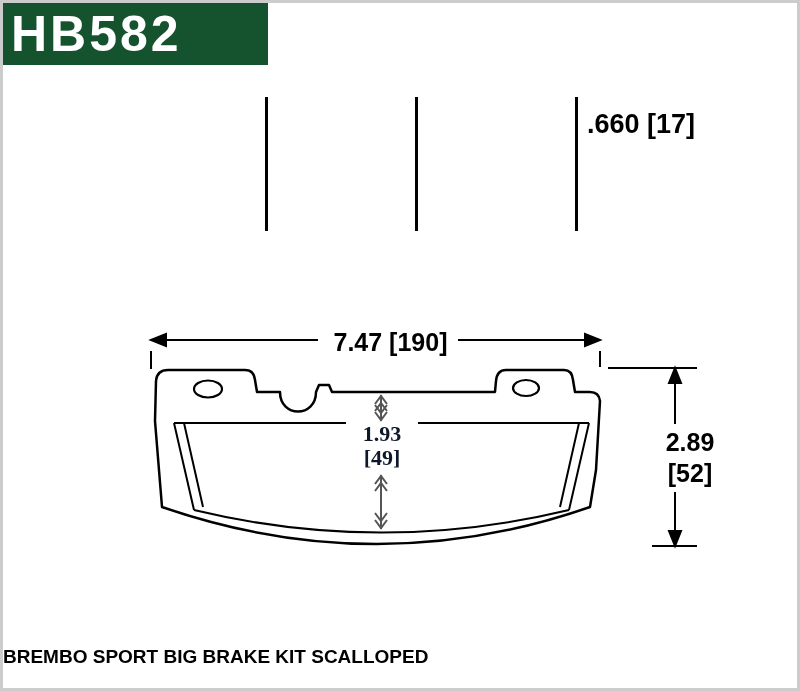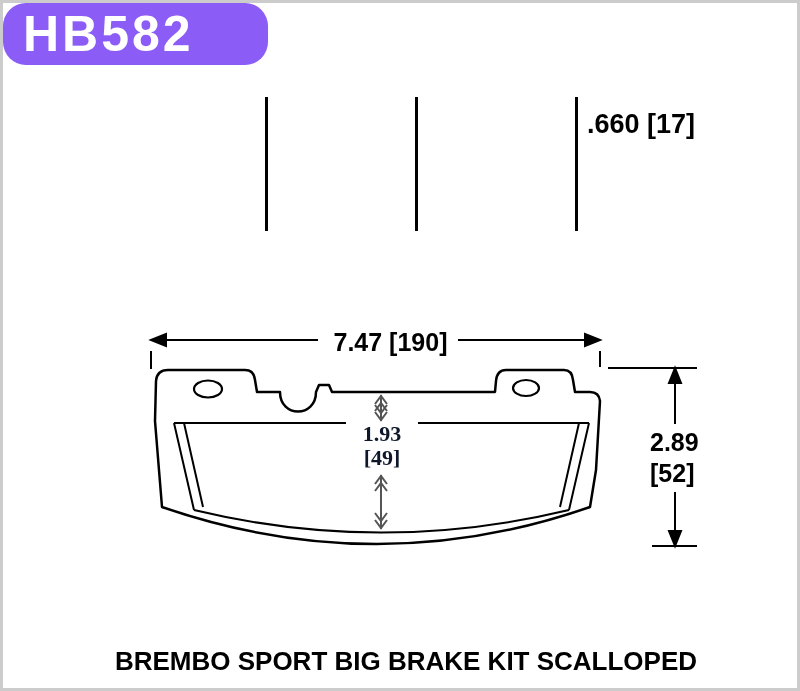--- a/index.html
+++ b/index.html
@@ -12,50 +12,49 @@
   .sheet {
     position: relative;
     width: 800px; height: 691px;
     background: #fff;
     border: 3px solid #cccccc;
     overflow: hidden;
   }
   .part-box {
     position: absolute; left: 0; top: 0;
     width: 265px; height: 62px;
-    background: #8b5cf6;
+    background: #14532d;
     display: flex; align-items: center;
-    padding-left: 20px;
-    border-radius: 23px;
+    padding-left: 8px;
   }
   .part-box span {
     color: #fff; font-size: 50px; font-weight: 700;
     letter-spacing: 3px; line-height: 1;
   }
   .compounds {
     position: absolute; left: 110px; top: 100px; width: 152px;
     text-align: center; font-size: 27px; font-weight: 700; line-height: 32px;
   }
   .divider { position: absolute; top: 94px; width: 3px; height: 134px; background: #000; }
   .d1 { left: 262px; } .d2 { left: 412px; } .d3 { left: 572px; }
   .thickness {
     position: absolute; left: 584px; top: 106px;
     font-size: 27px; font-weight: 700;
   }
   .drawing { position: absolute; left: 0; top: 0; width: 794px; height: 685px; }
   .dim { position: absolute; font-weight: 700; }
   .dim-width { left: 305px; top: 325px; width: 165px; text-align: center; font-size: 25px; }
-  .dim-height { left: 647px; top: 424px; width: 80px; text-align: left; font-size: 25px; line-height: 31px; }
+  .dim-height { left: 647px; top: 424px; width: 80px; text-align: center; font-size: 25px; line-height: 31px; }
   .dim-center {
     left: 343px; top: 419px; width: 72px; text-align: center;
     font-size: 22px; line-height: 24px; color: #0f172a; background: #fff; font-family: Liberation Serif, serif;
   }
   .caption {
     position: absolute; left: 0; top: 643px; width: 100%;
-    text-align: center; font-size: 26px; font-weight: 700; padding-left: 12px;
+    font-size: 19px; font-weight: 700;
   }
 </style>
 </head>
 <body>
 
 <div class="sheet">
 
   <div class="part-box">
     <span>HB582</span>
   </div>

